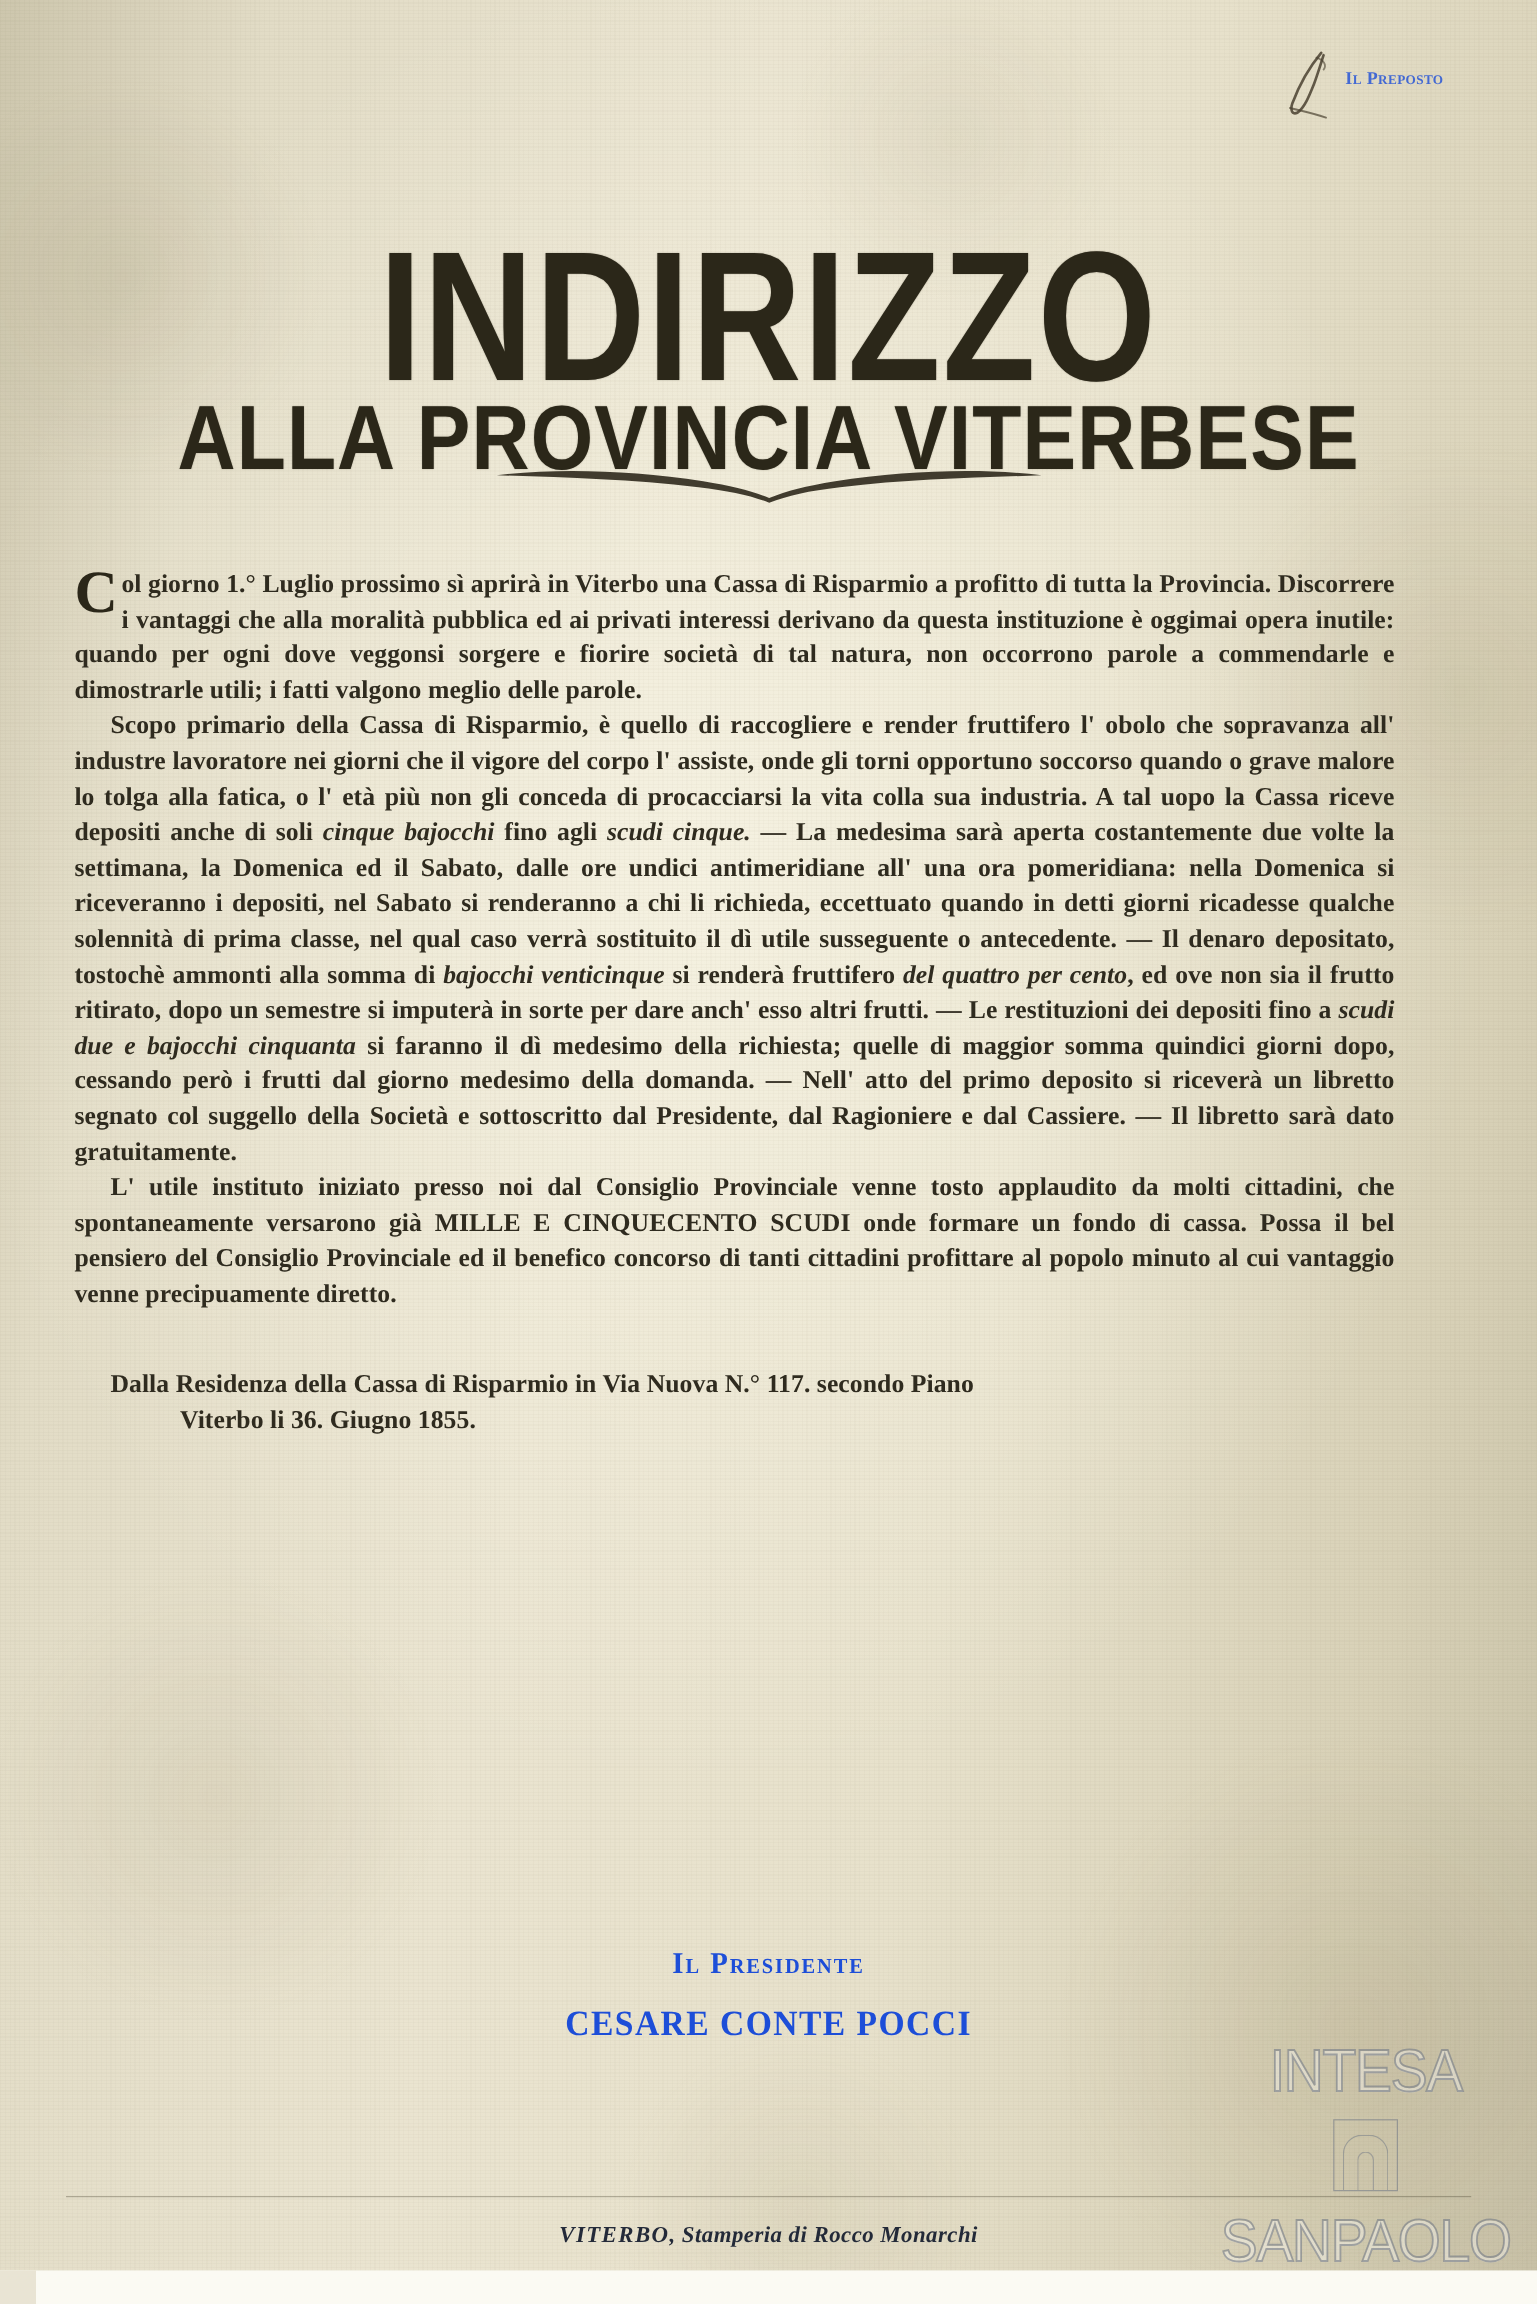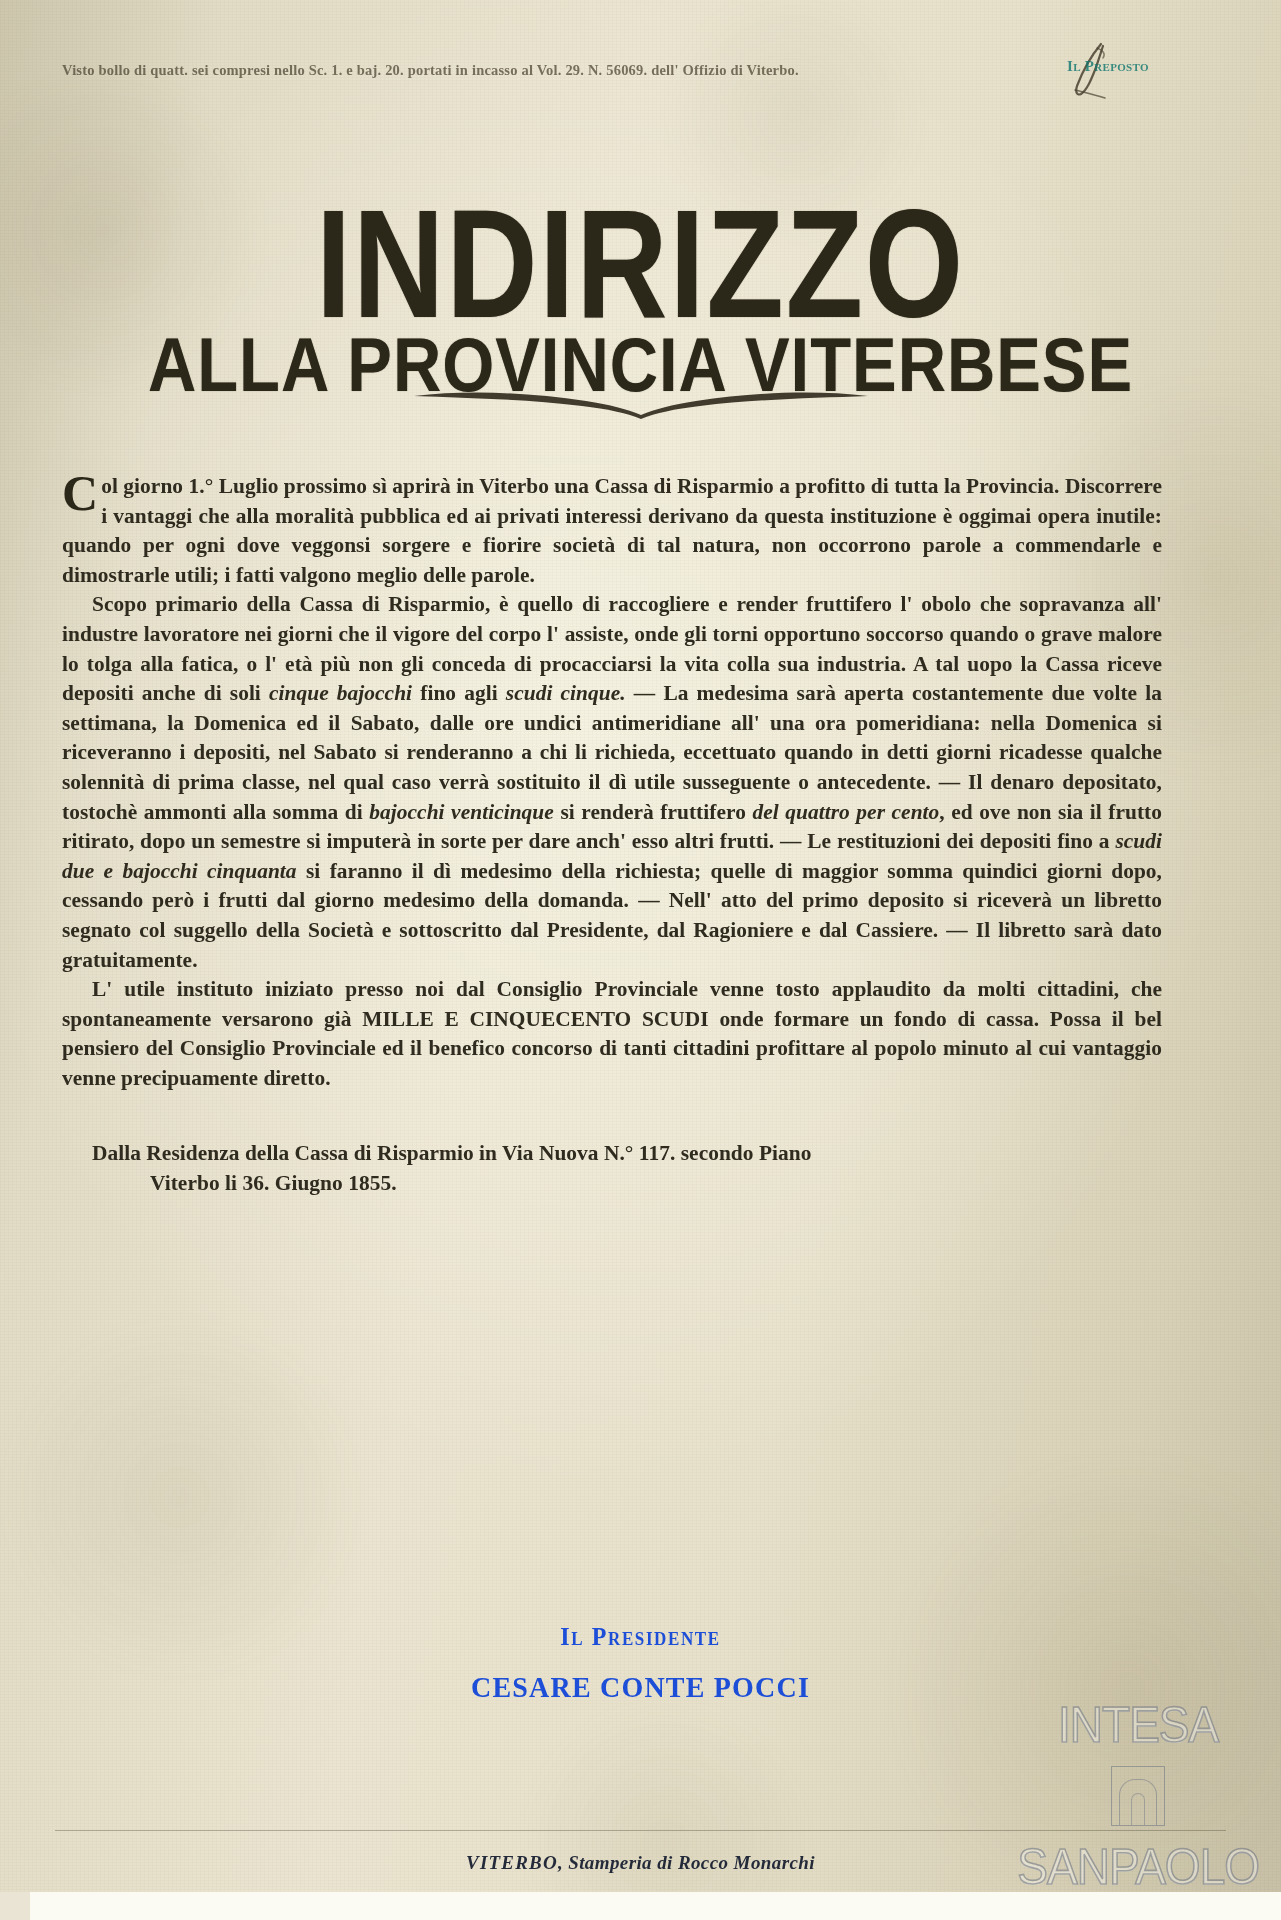--- a/index.html
+++ b/index.html
@@ -82,22 +82,22 @@
     opacity: .72;
     white-space: nowrap;
     transform: scaleY(1.02);
   }
 
   .preposto {
     position: absolute;
     right: 24px;
     top: 58px;
     width: 190px;
-    text-align: left;
-    color: #0f766e;
+    text-align: center;
+    color: #1d4ed8;
     font-size: 15px;
     font-weight: 700;
     font-variant: small-caps;
     letter-spacing: .3px;
     opacity: .80;
   }
   .signature-mark {
     position: absolute;
     right: 150px;
     top: 40px;
@@ -294,21 +294,20 @@
 </head>
 <body>
 
 <div class="page">
   <div class="paper"></div>
   <div class="paper-mottle"></div>
   <div class="paper-grain"></div>
 
   <div class="content">
 
-    <div class="reg-line">Visto bollo di quatt. sei compresi nello Sc. 1. e baj. 20. portati in incasso al Vol. 29. N. 56069. dell' Offizio di Viterbo.</div>
 
     <svg class="signature-mark" viewBox="0 0 70 62">
       <path d="M40 4 C30 16, 22 30, 16 46 C14 52, 16 56, 20 54 C26 50, 30 40, 34 30
                C37 22, 40 12, 42 6" fill="none" stroke="#4a4130" stroke-width="2.2" stroke-linecap="round" opacity=".85"></path>
       <path d="M14 50 C22 52, 32 54, 44 58" fill="none" stroke="#4a4130" stroke-width="1.6" stroke-linecap="round" opacity=".7"></path>
       <path d="M36 8 C42 10, 45 14, 42 18" fill="none" stroke="#4a4130" stroke-width="1.5" stroke-linecap="round" opacity=".6"></path>
     </svg>
 
     <div class="preposto">Il Preposto</div>
 

